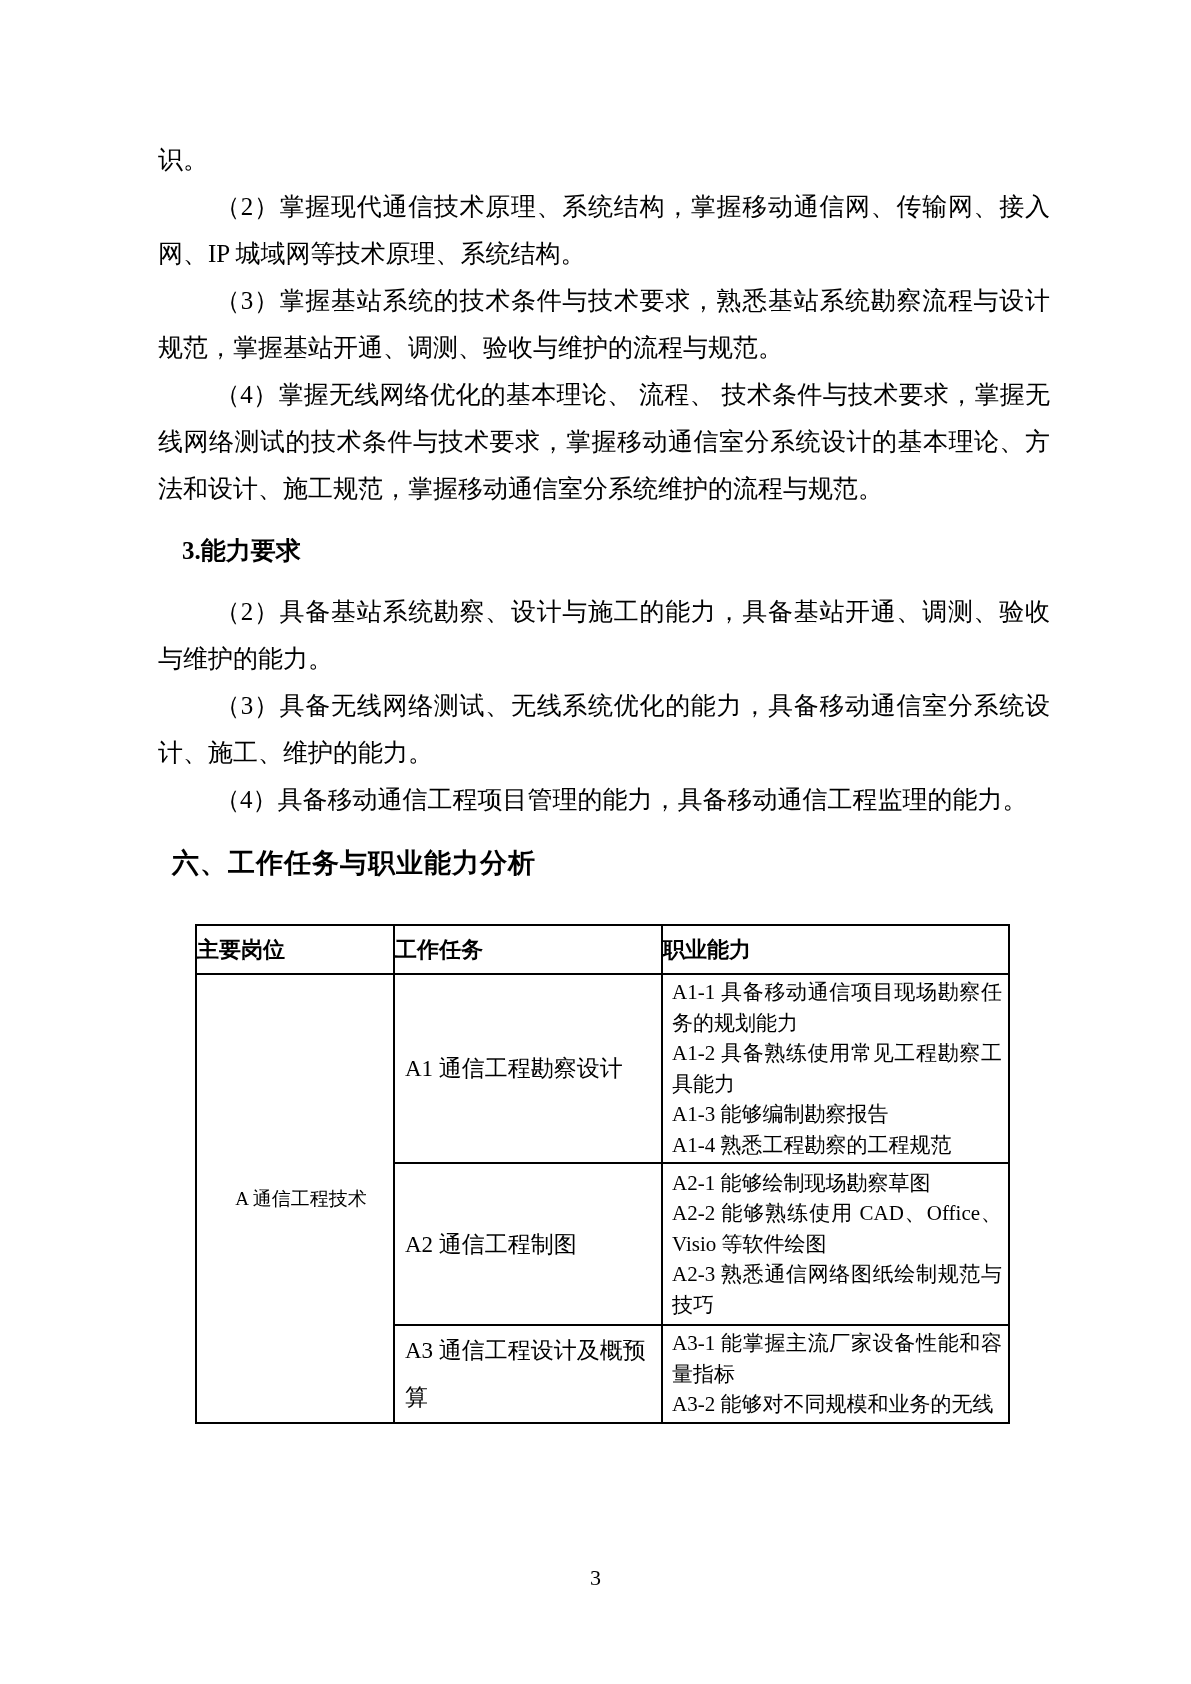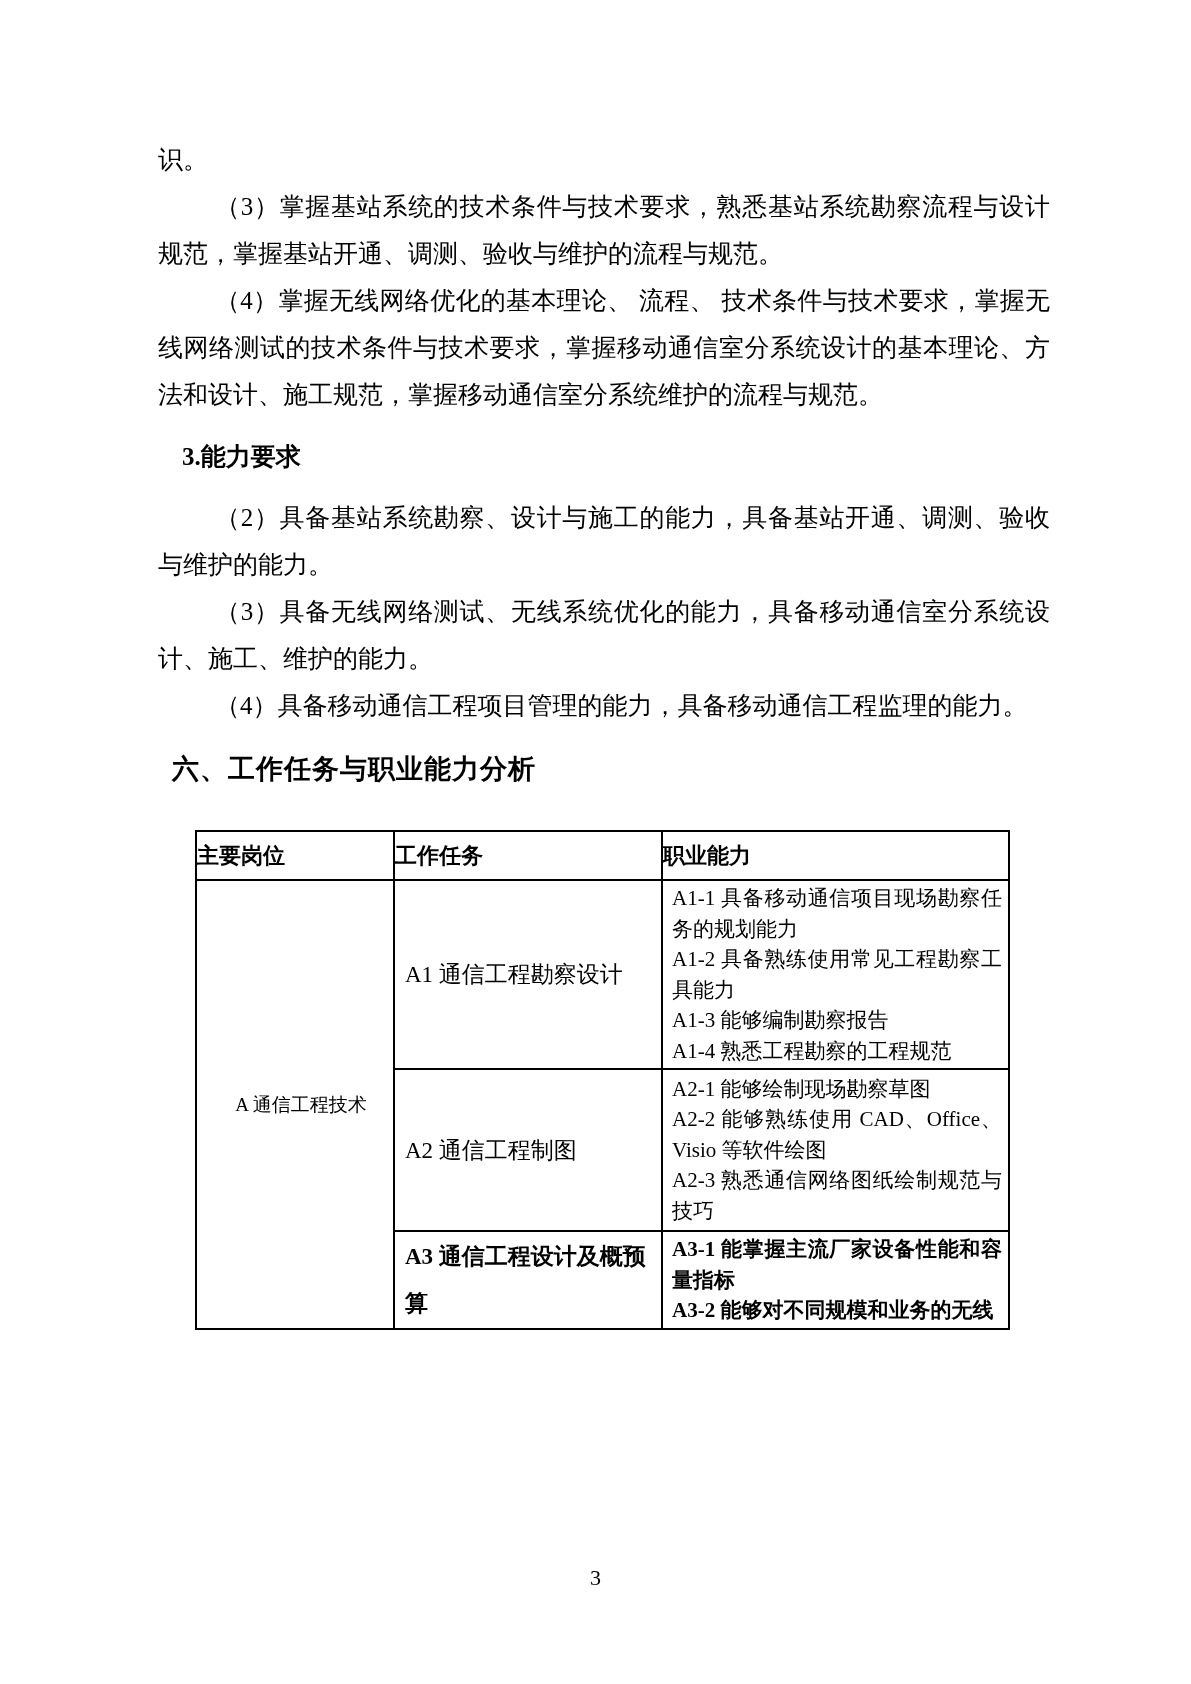--- a/index.html
+++ b/index.html
@@ -51,21 +51,21 @@
     vertical-align: middle;
   }
   .doc-table th {
     font-size: 22px;
     font-weight: bold;
     padding: 0;
   }
   tr.header-row { height: 31px; }
   tr.row-a1 { height: 184px; }
   tr.row-a2 { height: 162px; }
-  tr.row-a3 { height: 94px; font-weight: bold; }
+  tr.row-a3 { height: 94px; }
   td.cell-position {
     text-align: center;
     font-size: 19px;
     padding-left: 12px;
   }
   td.cell-task {
     font-size: 23px;
     padding-left: 10px;
     text-align: left;
     margin-left: 32px;
@@ -89,20 +89,21 @@
     font-size: 22px;
     line-height: 30px;
   }
 </style>
 </head>
 <body>
 
 <div class="page">
   <div class="body-text">
     <p class="para lead">识。</p>
+    <p class="para">（2）掌握现代通信技术原理、系统结构，掌握移动通信网、传输网、接入网、IP 城域网等技术原理、系统结构。</p>
     <p class="para">（3）掌握基站系统的技术条件与技术要求，熟悉基站系统勘察流程与设计规范，掌握基站开通、调测、验收与维护的流程与规范。</p>
     <p class="para">（4）掌握无线网络优化的基本理论、 流程、 技术条件与技术要求，掌握无线网络测试的技术条件与技术要求，掌握移动通信室分系统设计的基本理论、方法和设计、施工规范，掌握移动通信室分系统维护的流程与规范。</p>
 
     <h3 class="sub-heading">3.能力要求</h3>
 
     <p class="para">（2）具备基站系统勘察、设计与施工的能力，具备基站开通、调测、验收与维护的能力。</p>
     <p class="para">（3）具备无线网络测试、无线系统优化的能力，具备移动通信室分系统设计、施工、维护的能力。</p>
     <p class="para">（4）具备移动通信工程项目管理的能力，具备移动通信工程监理的能力。</p>
 
     <h2 class="section-heading">六、工作任务与职业能力分析</h2>

